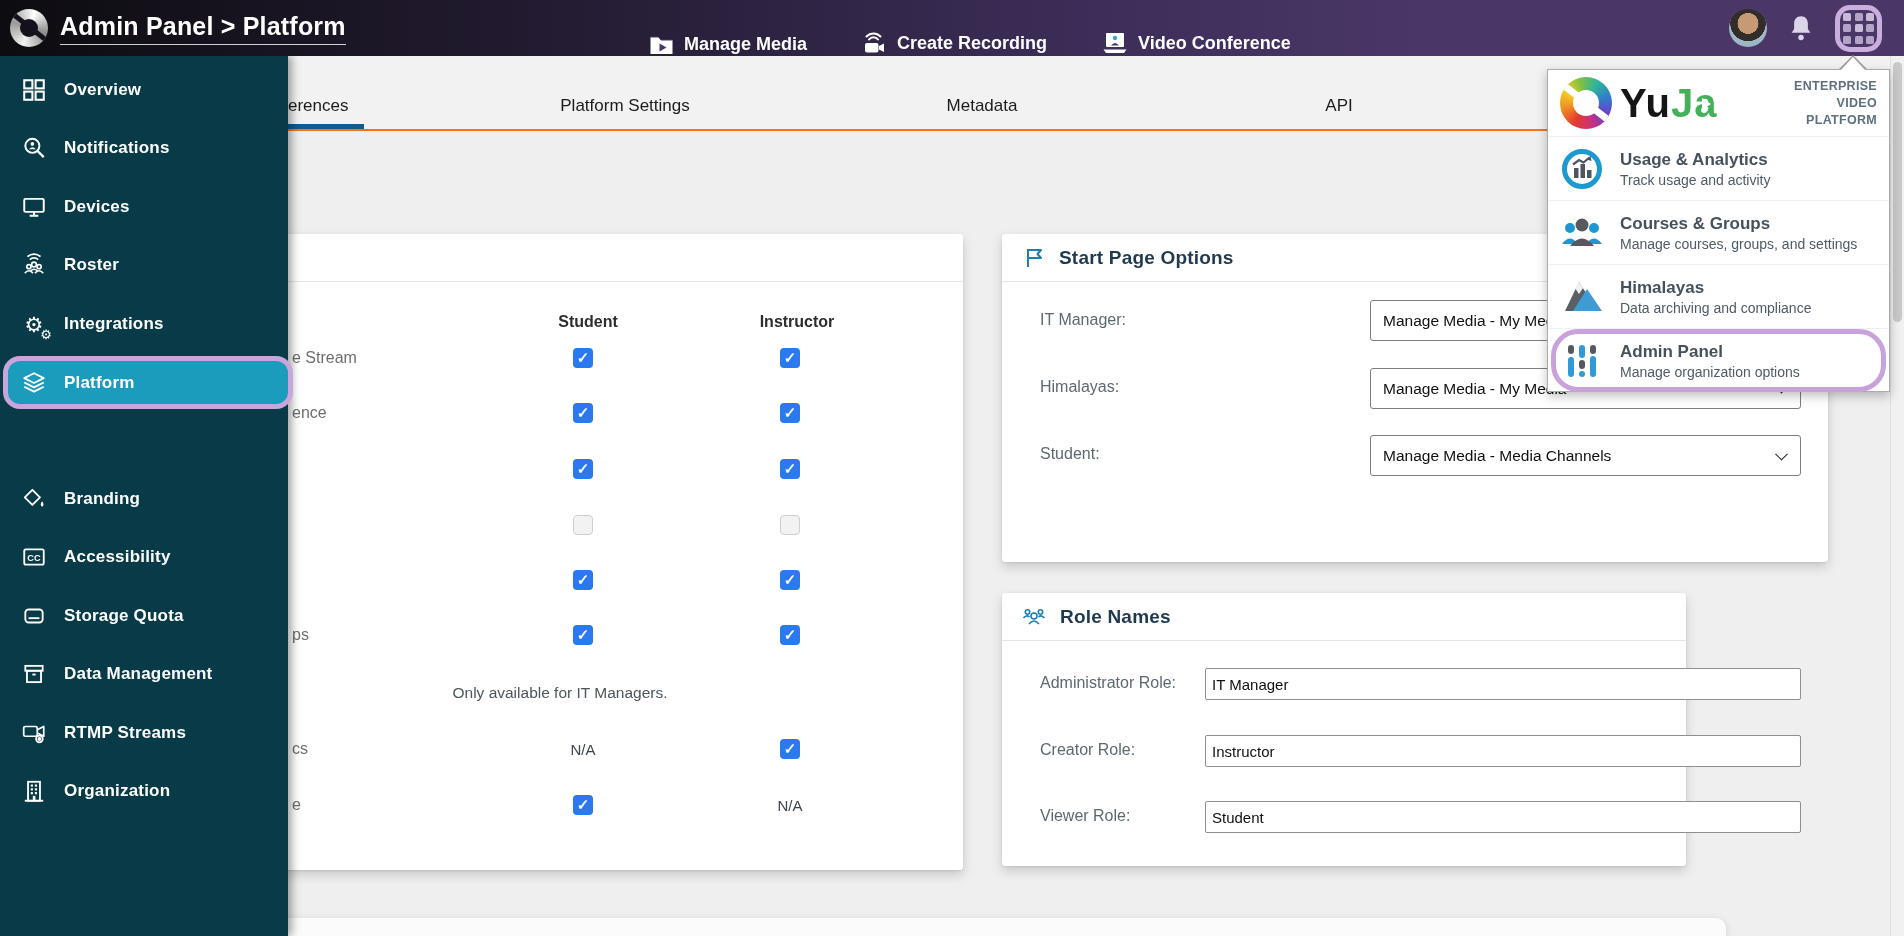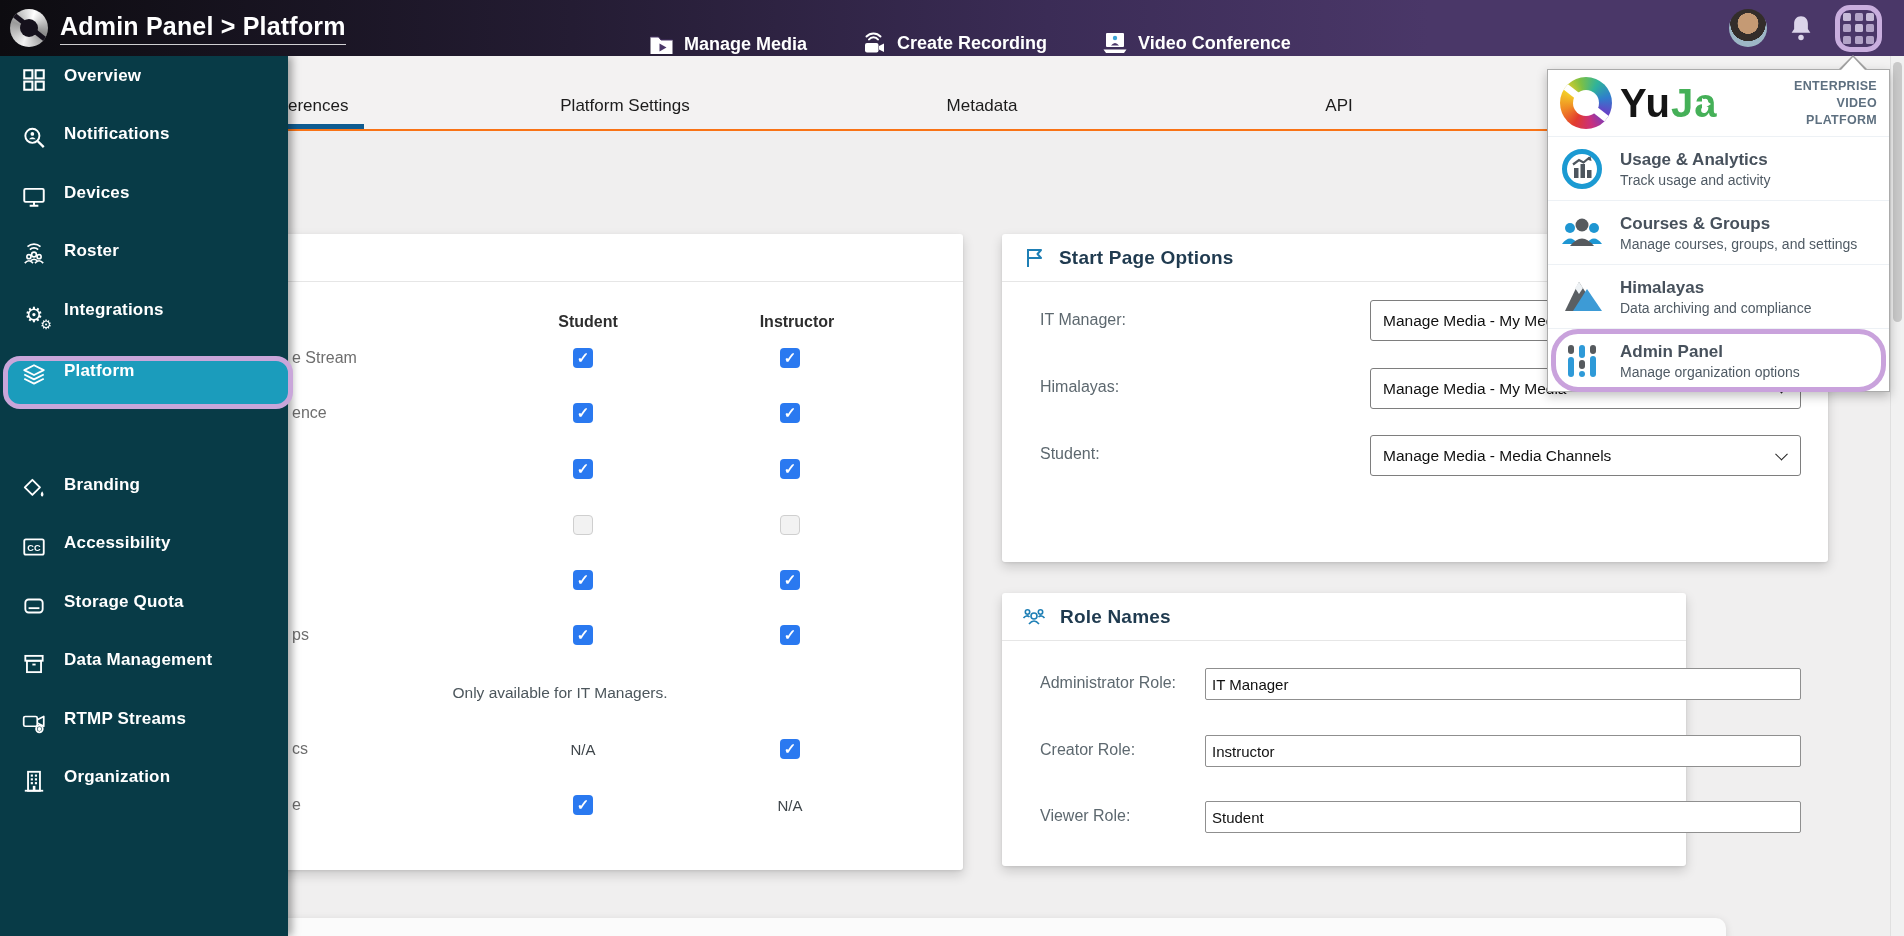--- a/index.html
+++ b/index.html
@@ -20,21 +20,21 @@
   .avatar{width:38px;height:38px;border-radius:50%;overflow:hidden;cursor:pointer;
     background:radial-gradient(circle at 50% 38%,#c59a74 0 34%,#332d2a 35% 58%,#9db7c6 59%)}
   .bell{width:30px;height:30px}
   .appsbtn{width:47px;height:47px;border:5px solid #c9aede;border-radius:15px;display:grid;grid-template-columns:repeat(3,8px);
     grid-auto-rows:8px;gap:3.5px;align-content:center;justify-content:center;cursor:pointer}
   .appsbtn i{background:#b2a3c7;border-radius:1.5px}
   .appsbtn i:nth-child(1),.appsbtn i:nth-child(3),.appsbtn i:nth-child(5){background:#c7bbd8}
   
   .sidebar{position:absolute;left:0;top:56px;width:288px;height:880px;background:#083b47;z-index:30;
     box-shadow:4px 0 8px rgba(0,0,0,.35)}
-  .side-item{position:absolute;left:0;width:288px;height:48px;display:flex;align-items:flex-start;cursor:pointer}
+  .side-item{position:absolute;left:0;width:288px;height:48px;display:flex;align-items:center;cursor:pointer}
   .sicon{width:28px;height:28px;margin-left:20px;display:flex;align-items:center;justify-content:center;flex:none}
   .slabel{color:#fff;font-size:17px;font-weight:bold;margin-left:16px;letter-spacing:.2px}
   .side-item.active{left:3px;width:290px;height:53px;background:#1b9cbc;border:5px solid #c9a6da;border-radius:17px}
   .side-item.active .sicon{margin-left:12px}
   .gear1{color:#fff;font-size:21px;line-height:1}
   .gear2{color:#fff;font-size:13px;position:absolute;right:-4px;bottom:-3px;line-height:1}
   
   .tabstrip{position:absolute;left:0;top:56px;width:1890px;height:75px;background:#f3f2f2;border-bottom:2px solid #f97316;z-index:1}
   .tab{position:absolute;top:40px;font-size:17px;color:#1c1c1c;cursor:pointer;white-space:nowrap}
   .tab.center{transform:translateX(-50%)}

